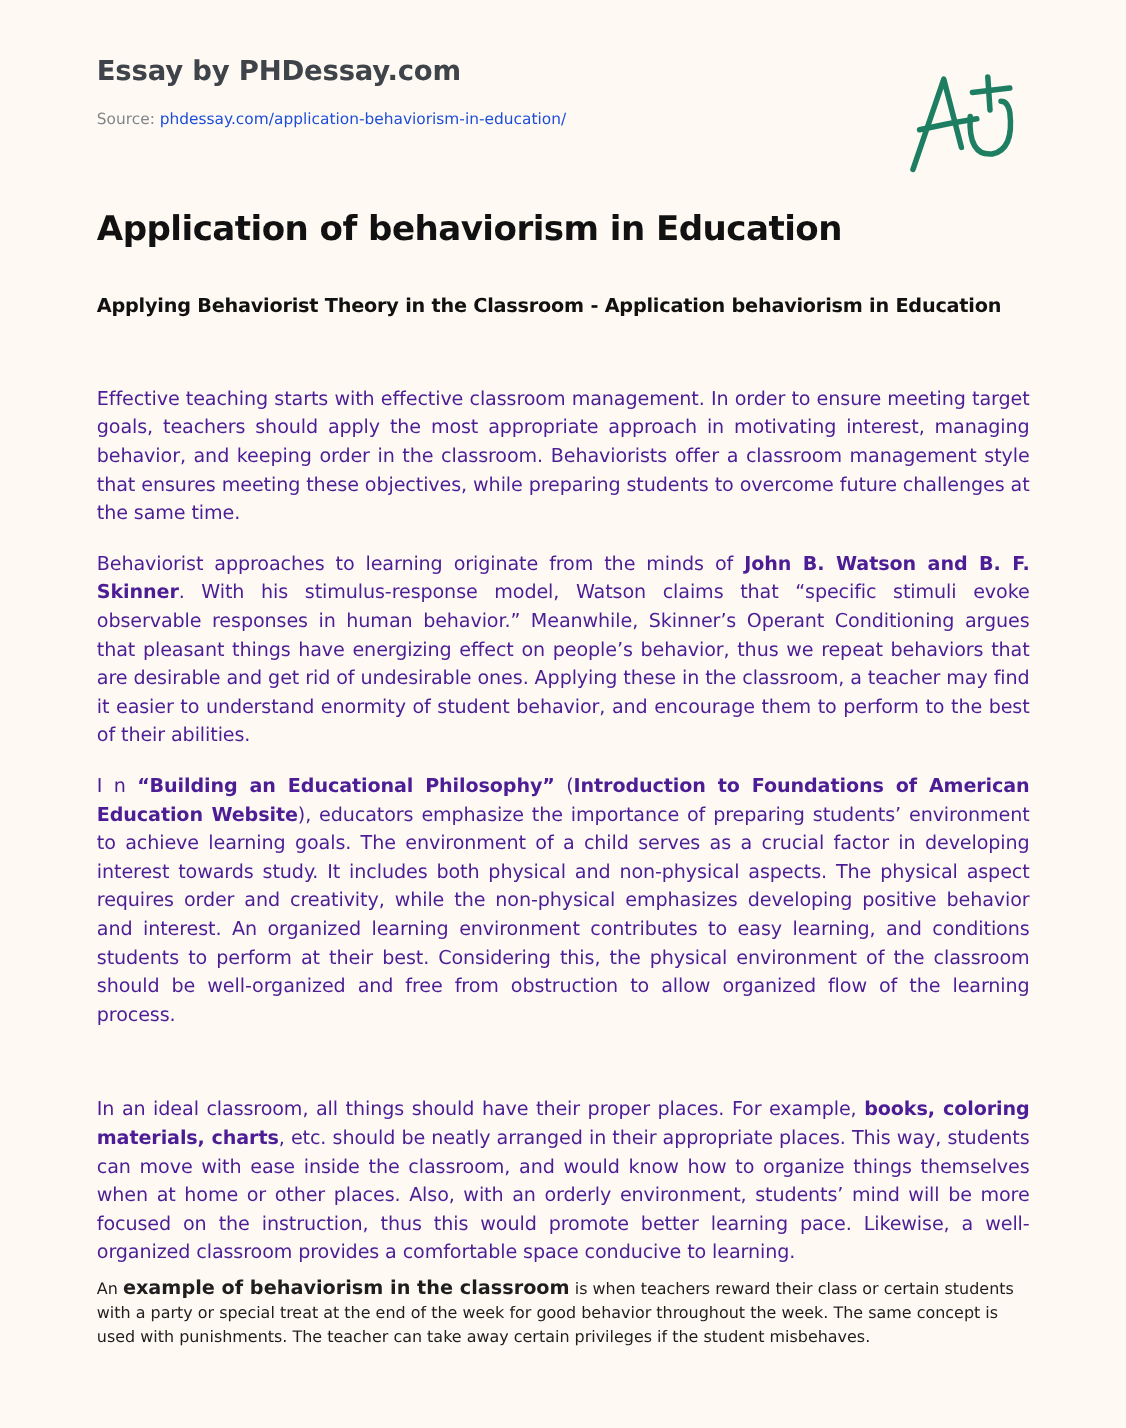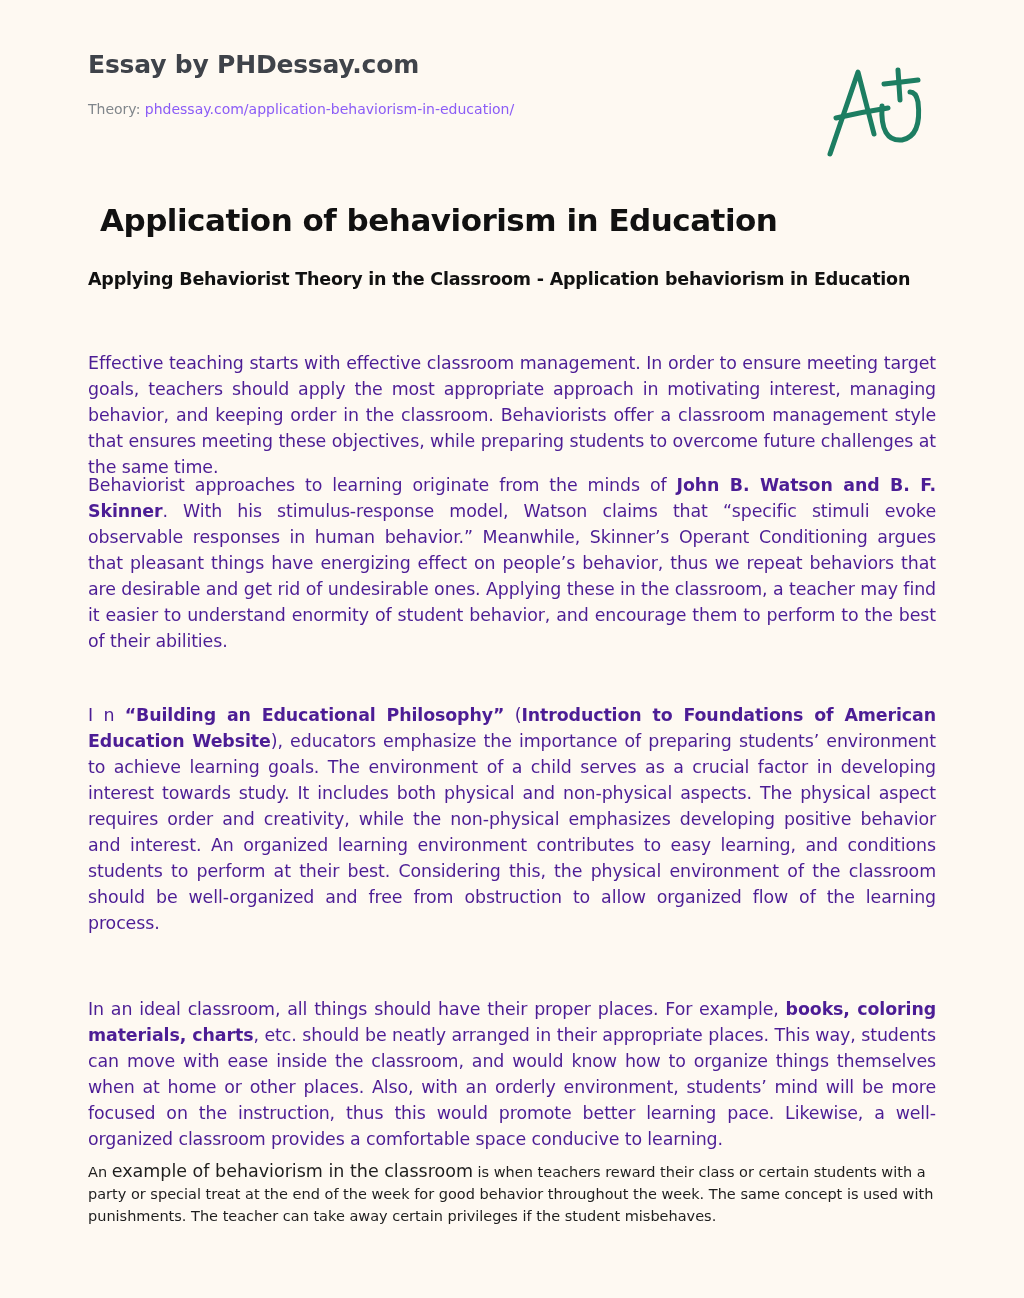--- a/index.html
+++ b/index.html
@@ -14,56 +14,56 @@
     }
     .brand {
       position: absolute; left: 88px; top: 50px;
       font-size: 25px; font-weight: bold; color: #3f434a;
       letter-spacing: -0.2px;
     }
     .source {
       position: absolute; left: 88px; top: 101px;
       font-size: 14px; color: #80868b;
     }
-    .source a { color: #8b5cf6; text-decoration: none; }
+    .source a { color: #1d4ed8; text-decoration: none; }
     .logo { position: absolute; left: 822px; top: 62px; width: 110px; height: 100px; }
     .title {
       position: absolute; left: 88px; top: 190px;
       font-size: 31px; font-weight: bold; color: #111;
-      letter-spacing: -0.5px; margin: 12px;
+      letter-spacing: -0.5px; margin: 0;
     }
     .subtitle {
       position: absolute; left: 88px; top: 269px;
       font-size: 17.5px; font-weight: bold; color: #111;
       margin: 0; letter-spacing: -0.2px; text-align: center;
     }
     .body-text {
       position: absolute; left: 88px; width: 848px;
       font-size: 17.4px; line-height: 26px; color: #4c1d95;
       text-align: justify; margin: 0; letter-spacing: -0.1px;
     }
     .p1 { top: 350px; }
-    .p2 { top: 472px; }
+    .p2 { top: 500px; }
     .p3 { top: 702px; }
     .p4 { top: 996px; }
     .p5 {
       position: absolute; left: 88px; top: 1160px; width: 848px;
       font-size: 14.5px; line-height: 22px; color: #1e1e1e; margin: 0;
     }
-    .p5 .em-big { font-size: 17.5px; font-weight: normal; }
+    .p5 .em-big { font-size: 17.5px; font-weight: bold; }
     b { font-weight: bold; }
     .bi { font-weight: bold; }
   </style>
 </head>
 <body>
 
 <div class="brand">Essay by PHDessay.com</div>
 
 <div class="source">
-  <span>Theory:</span>
+  <span>Source:</span>
   <a>phdessay.com/application-behaviorism-in-education/</a>
 </div>
 
 <svg class="logo" viewBox="0 0 110 100">
   <g fill="none" stroke="#1d7e62" stroke-width="5" stroke-linecap="round" stroke-linejoin="round">
     <path d="M8 92 L36 10 L52 72"></path>
     <path d="M14 56 Q40 50 66 46"></path>
     <path d="M76 8 L78 38"></path>
     <path d="M62 22 Q80 20 96 18"></path>
     <path d="M60 44 Q58 80 80 78 Q100 74 96 40 Q94 30 88 30"></path>

